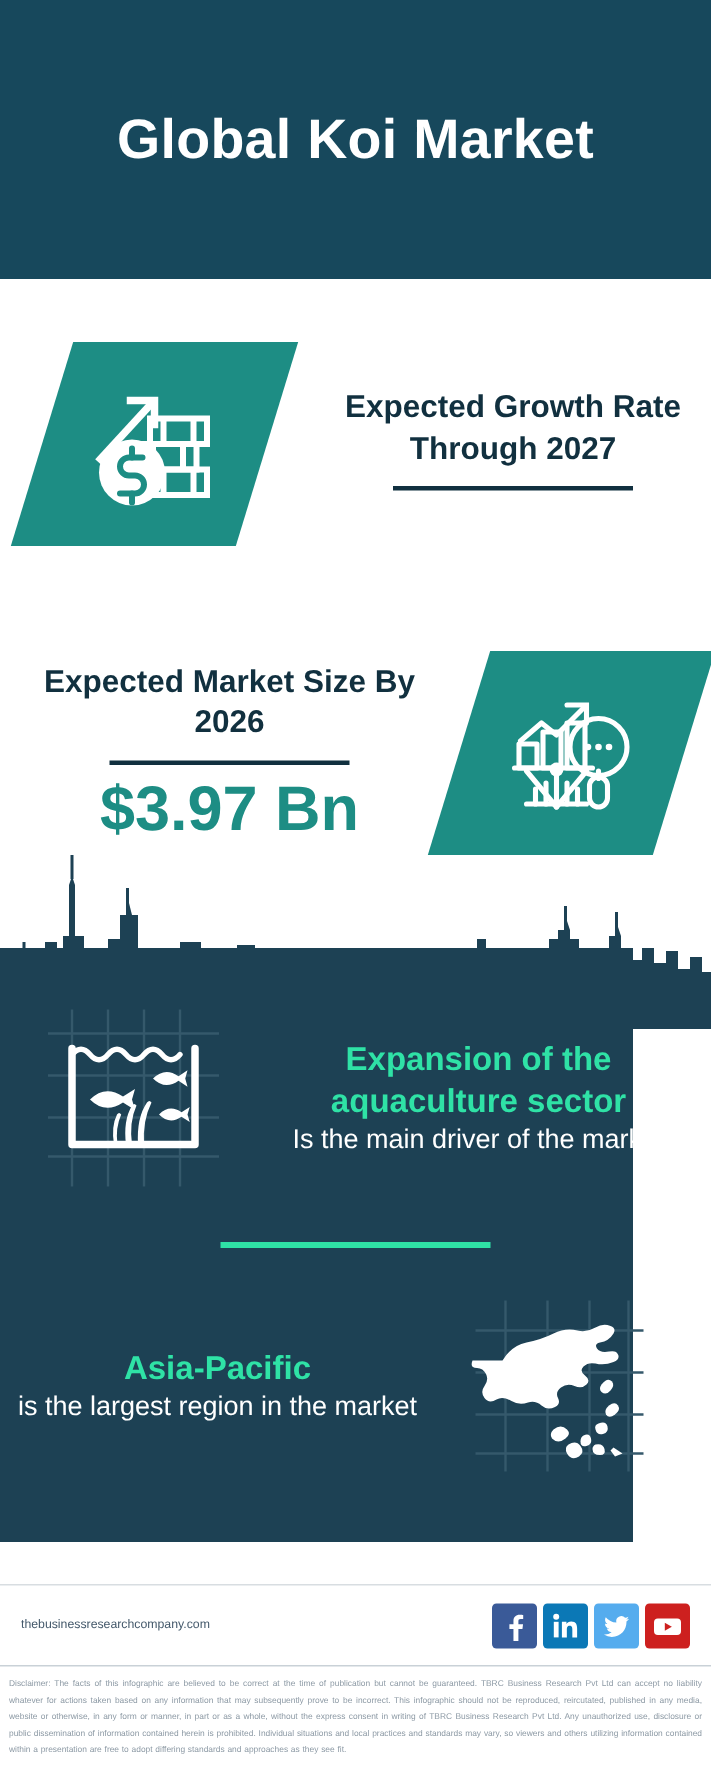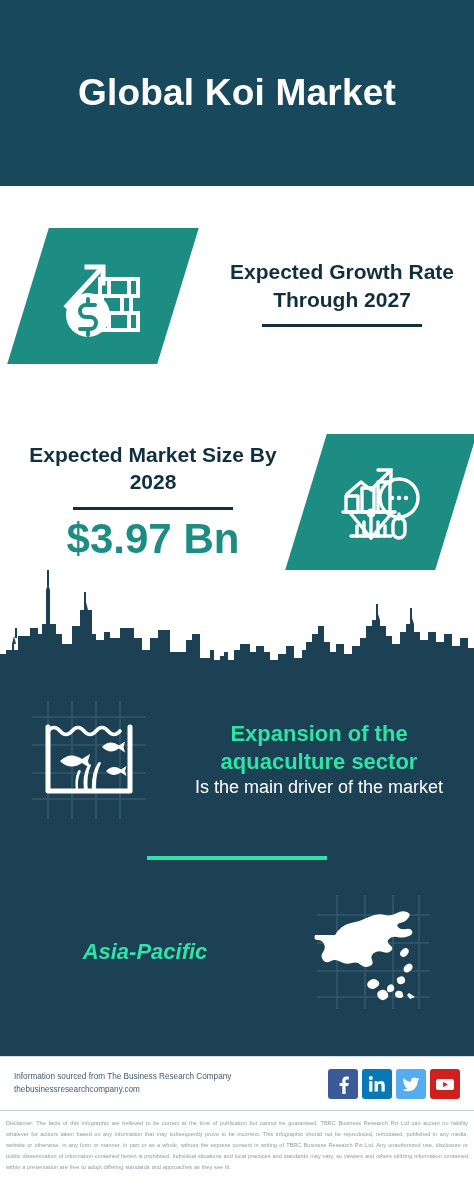--- a/index.html
+++ b/index.html
@@ -108,34 +108,34 @@
     left: 0; top: 566px;
     width: 474px;
     height: 120px;
     overflow: hidden;
   }
   .skyline-zone svg { display: block; width: 474px; height: 120px; }
 
   
   .dark-zone {
     position: absolute;
-    left: 0; top: 660px;
-    width: 474px;
+    left: 0; top: 632px;
+    width: 422px;
     height: 396px;
     background: #1d4154;
   }
 
   .feature {
     position: absolute;
     width: 474px;
     display: flex;
     align-items: center;
   }
   .feature-1 { top: 25px; height: 150px; }
-  .feature-2 { top: 222px; height: 140px; font-style: italic; }
+  .feature-2 { top: 222px; height: 140px; }
 
   .grid-icon {
     position: relative;
     flex: 0 0 150px;
     width: 150px;
     height: 140px;
     display: flex;
     align-items: center;
     justify-content: center;
   }
@@ -266,21 +266,21 @@
         </div>
       </div>
       <div class="stat-text">
         <div class="stat-label">Expected Growth Rate Through 2027</div>
         <div class="stat-rule"></div>
       </div>
     </div>
 
     <div class="stat-row stat-row-2">
       <div class="stat-text">
-        <div class="stat-label">Expected Market Size By 2028</div>
+        <div class="stat-label">Expected Market Size By 2026</div>
         <div class="stat-rule"></div>
         <div class="stat-value">$3.97 Bn</div>
       </div>
       <div class="para-badge badge-right">
         <div class="ico-wrap">
           <svg width="88" height="88" viewBox="0 0 88 88">
             <g fill="none" stroke="#ffffff" stroke-width="3.4" stroke-linecap="round" stroke-linejoin="round">
               <path d="M10 36 L24 24 L34 32 L52 14"></path>
               <path d="M41 12 L54 12 L54 24" stroke-linejoin="miter"></path>
               <rect x="9" y="38" width="12" height="16"></rect>
@@ -368,20 +368,21 @@
         <div class="feature-head">Expansion of the aquaculture sector</div>
         <div class="feature-sub">Is the main driver of the market</div>
       </div>
     </div>
 
     <div class="mint-divider"></div>
 
     <div class="feature feature-2">
       <div class="feature-text">
         <div class="feature-head">Asia-Pacific</div>
+        <div class="feature-sub">is the largest region in the market</div>
       </div>
       <div class="grid-icon icon-right">
         <svg width="120" height="122" viewBox="0 0 120 122">
           <g stroke="#35596b" stroke-width="1.6">
             <line x1="24" y1="4" x2="24" y2="118"></line>
             <line x1="52" y1="4" x2="52" y2="118"></line>
             <line x1="80" y1="4" x2="80" y2="118"></line>
             <line x1="106" y1="4" x2="106" y2="118"></line>
             <line x1="4" y1="24" x2="116" y2="24"></line>
             <line x1="4" y1="52" x2="116" y2="52"></line>
@@ -403,21 +404,20 @@
             <path d="M56 90 q5 -4 9 0 q3 3 -1 6 q-5 4 -9 0 q-2 -3 1 -6 z"></path>
           </g>
         </svg>
       </div>
     </div>
 
   </div>
 
   <div class="footer">
     <div class="footer-text">
-      <div>Information sourced from The Business Research Company</div>
       <div>thebusinessresearchcompany.com</div>
     </div>
     <div class="socials">
       <div class="s-icon s-fb">
         <svg width="20" height="20" viewBox="0 0 20 20">
             <path fill="#ffffff" d="M12.6 20v-8h2.7l.4-3.1h-3.1V6.9c0-.9.25-1.5 1.55-1.5h1.65V2.6C15.5 2.55 14.5 2.45 13.35 2.45c-2.4 0-4.05 1.5-4.05 4.2v2.25H6.6V12h2.7v8z"></path>
           </svg>
       </div>
       <div class="s-icon s-li">
         <svg width="20" height="20" viewBox="0 0 20 20">

